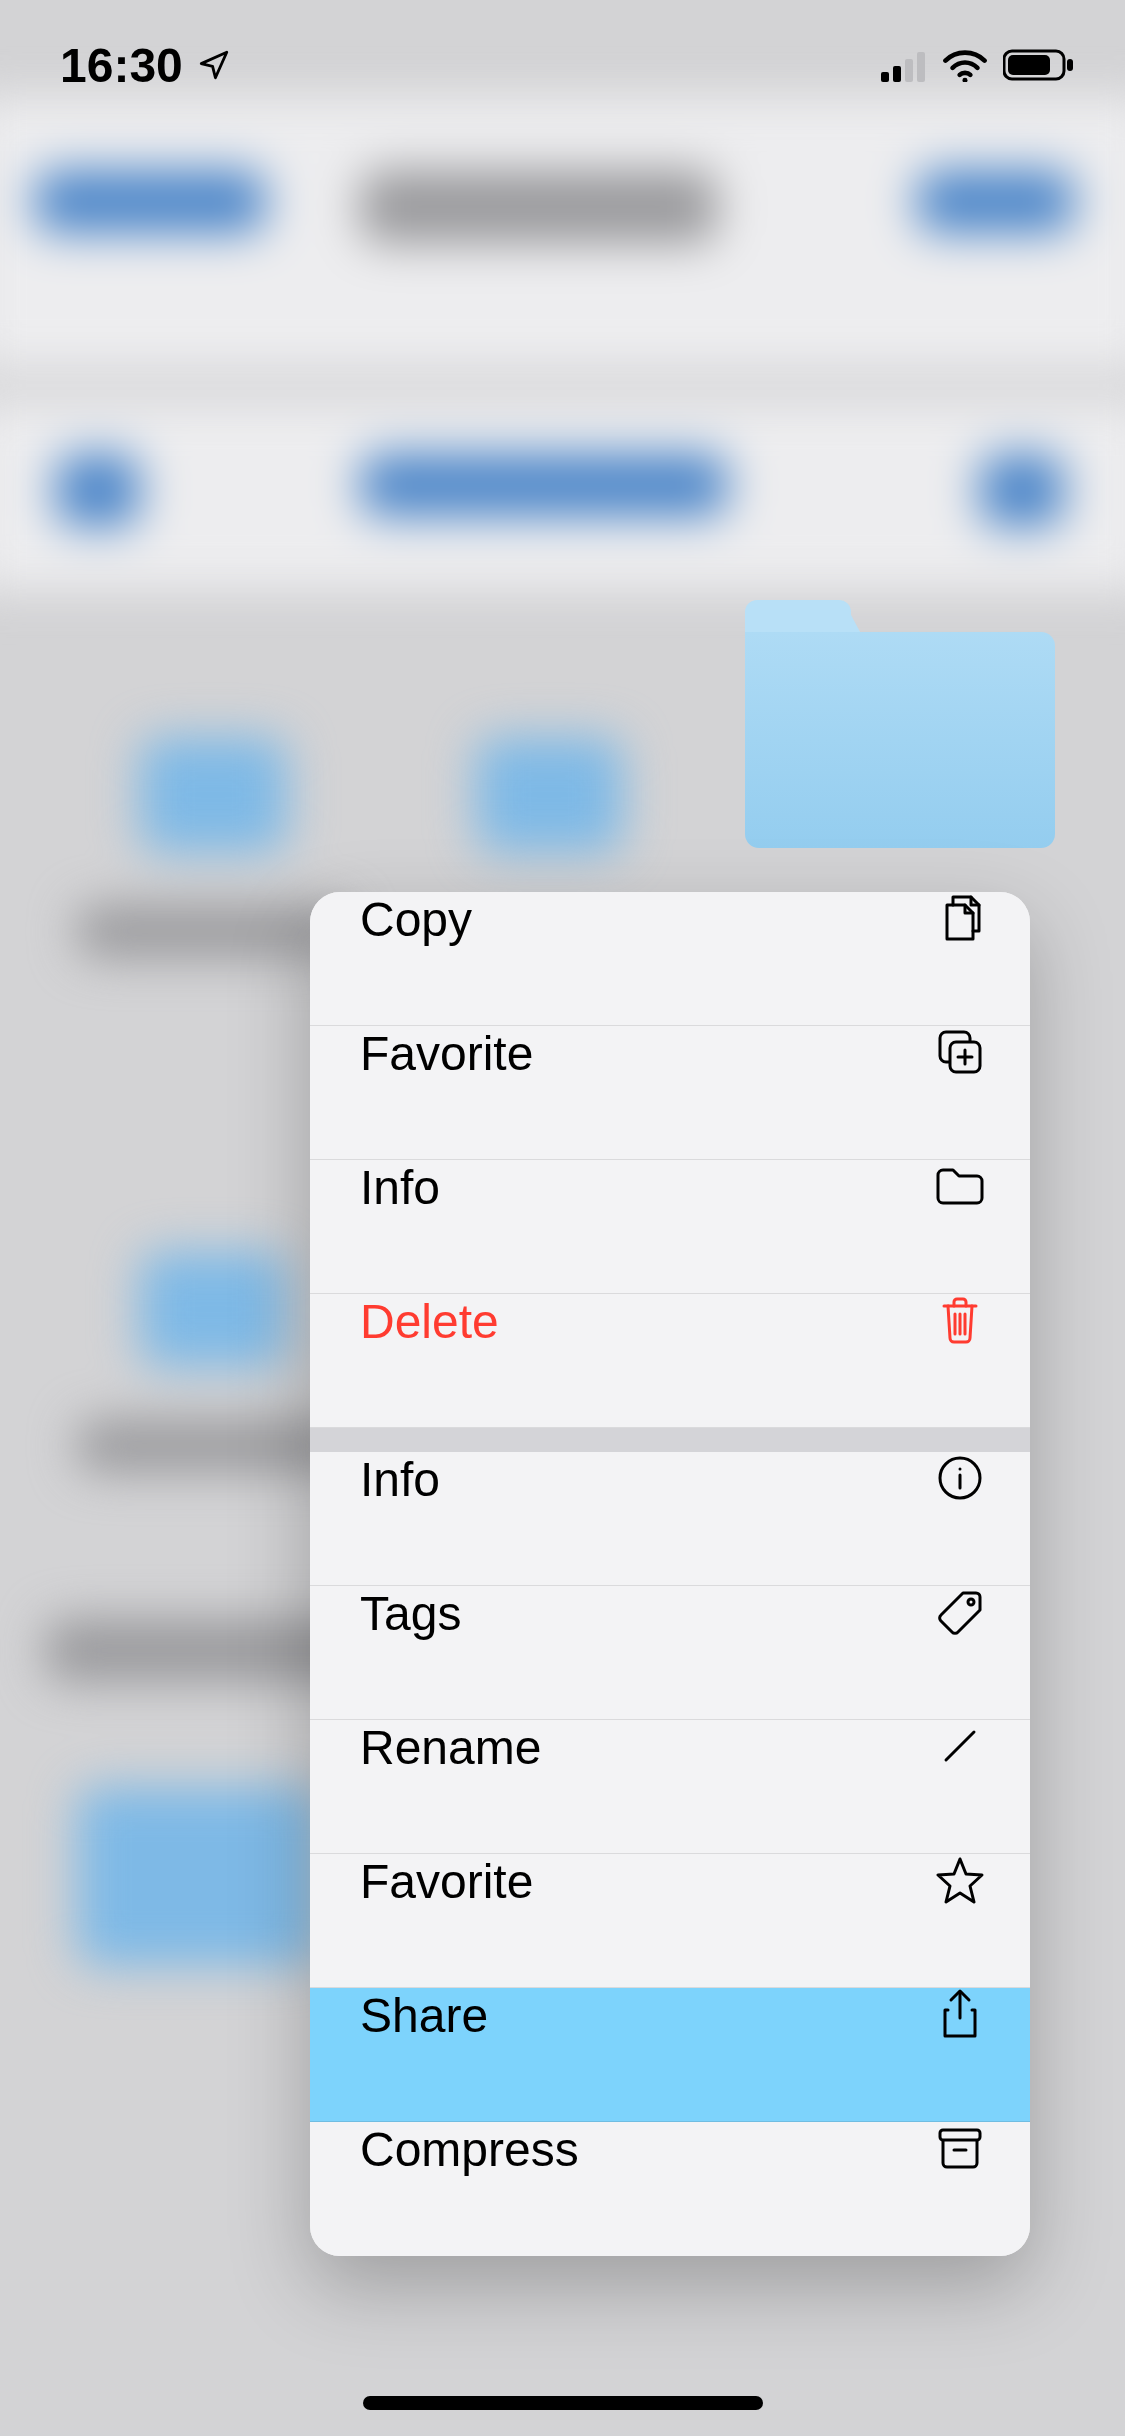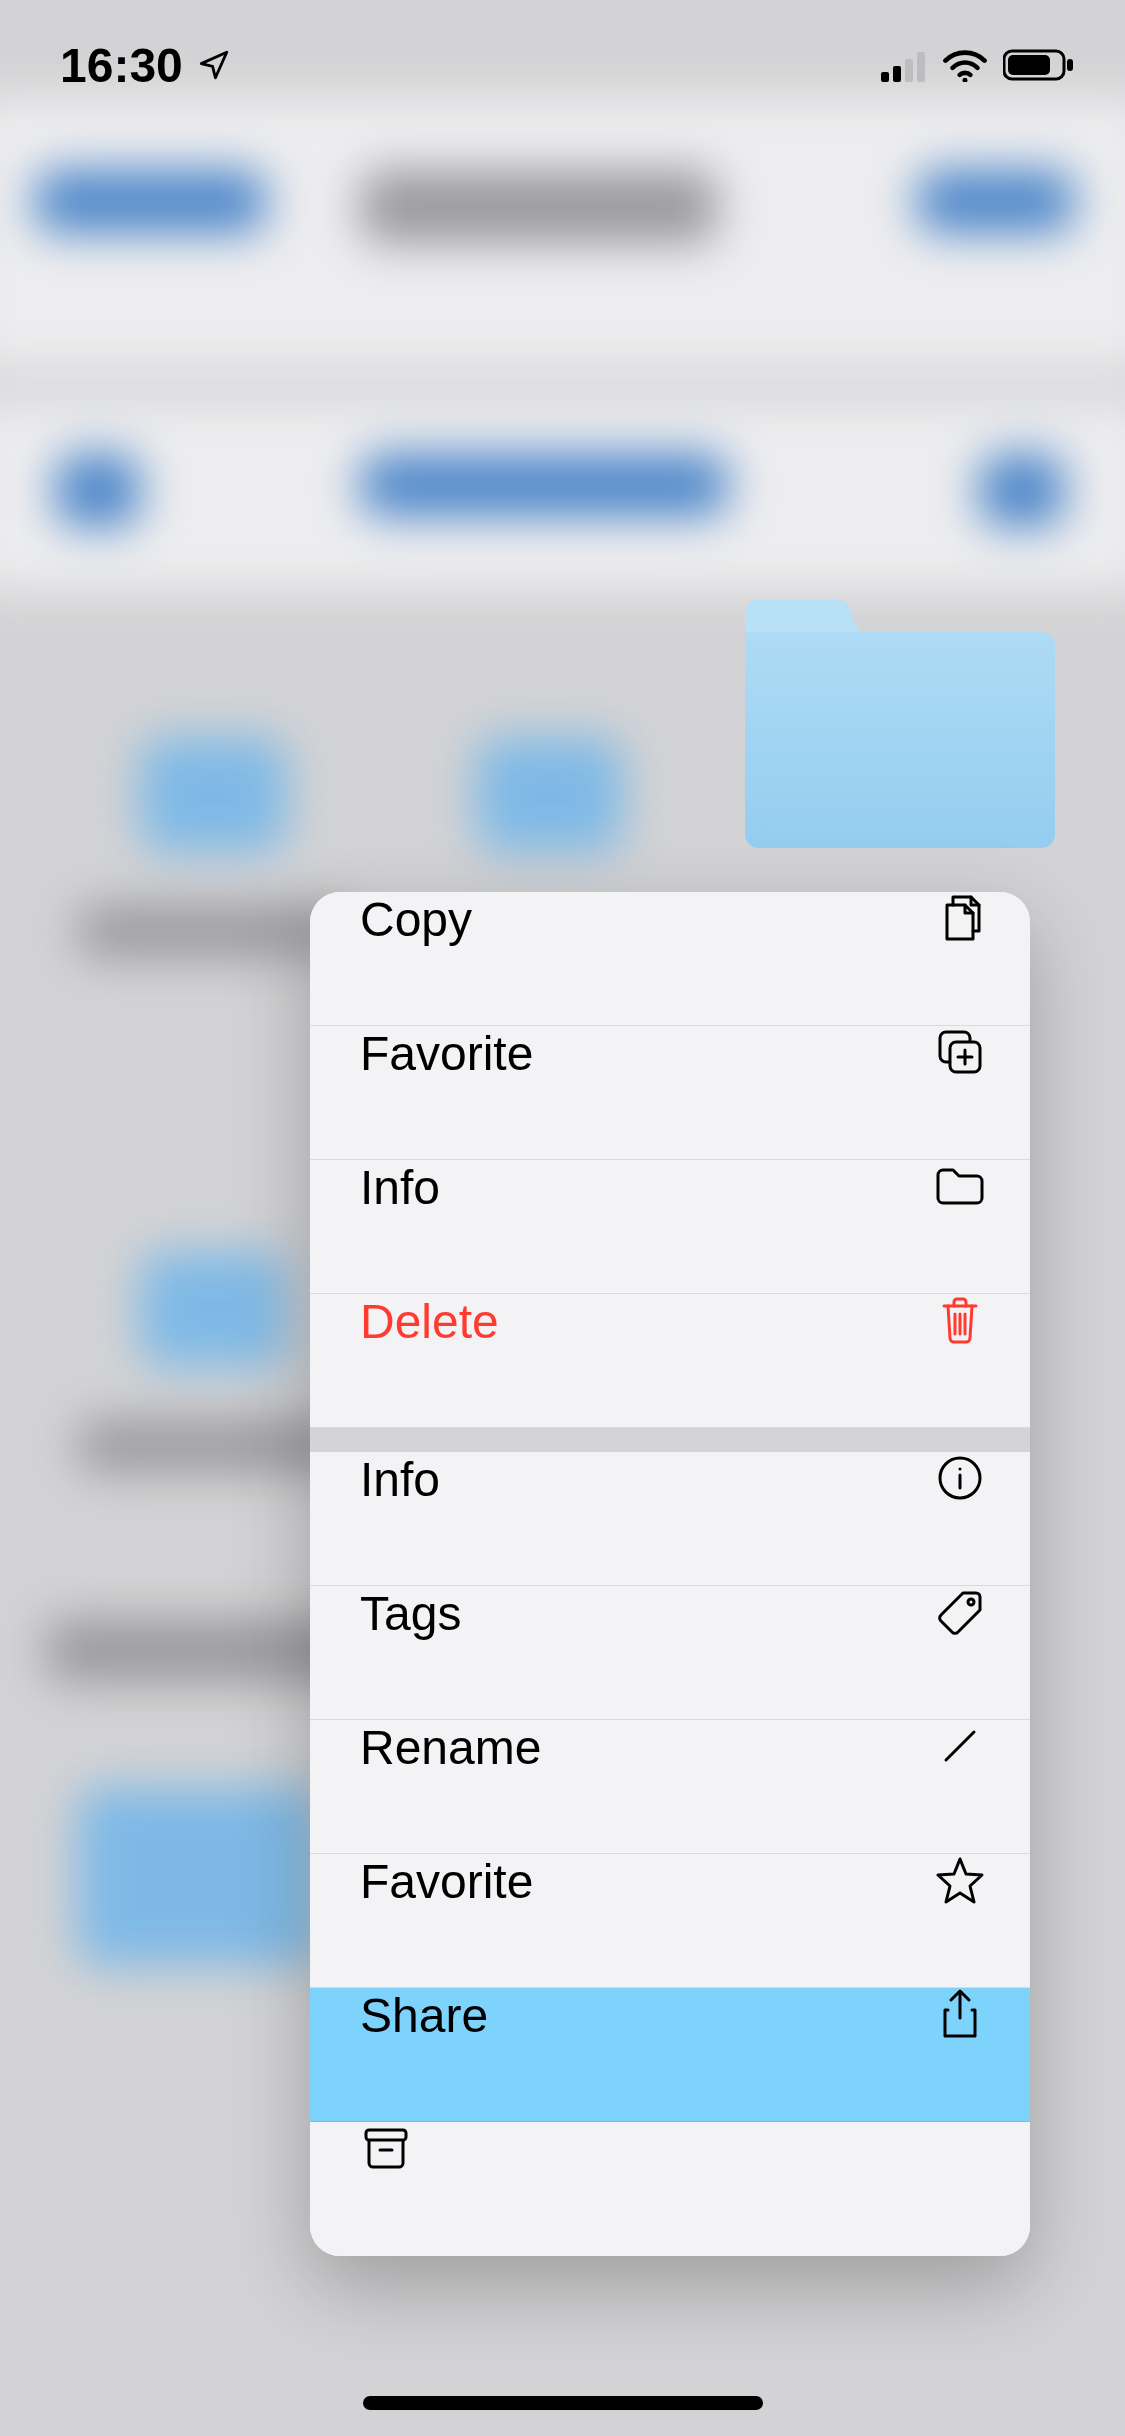--- a/index.html
+++ b/index.html
@@ -250,20 +250,21 @@
     <span class="mi-icon">
       <svg width="42" height="52" viewBox="0 0 42 52" fill="none" stroke-width="3" stroke-linecap="round" stroke-linejoin="round">
         <path d="M21 4 V30"></path>
         <path d="M12 12 L21 3 L30 12"></path>
         <path d="M9 22 H6 V48 H36 V22 H33"></path>
       </svg>
     </span>
   </div>
 
   <div class="menu-item">
+    <span>Compress</span>
     <span class="mi-icon">
       <svg width="46" height="44" viewBox="0 0 46 44" fill="none" stroke-width="3" stroke-linejoin="round">
         <rect x="3" y="4" width="40" height="10" rx="3"></rect>
         <path d="M6 14 V37 A4 4 0 0 0 10 41 H36 A4 4 0 0 0 40 37 V14"></path>
         <path d="M17 24 H29" stroke-linecap="round"></path>
       </svg>
     </span>
   </div>
 
 </div>

